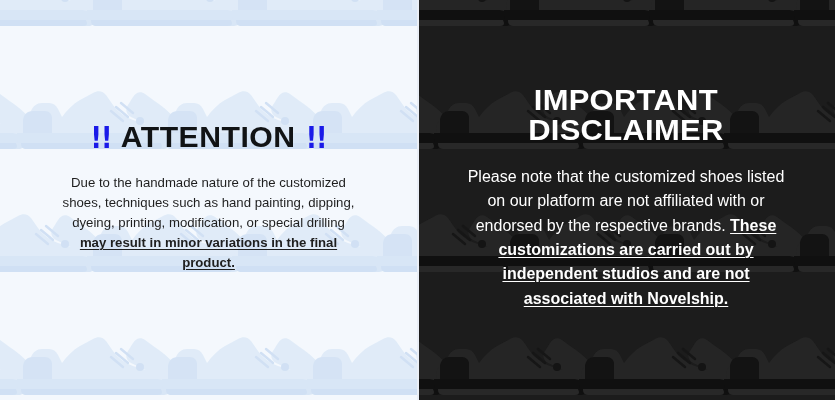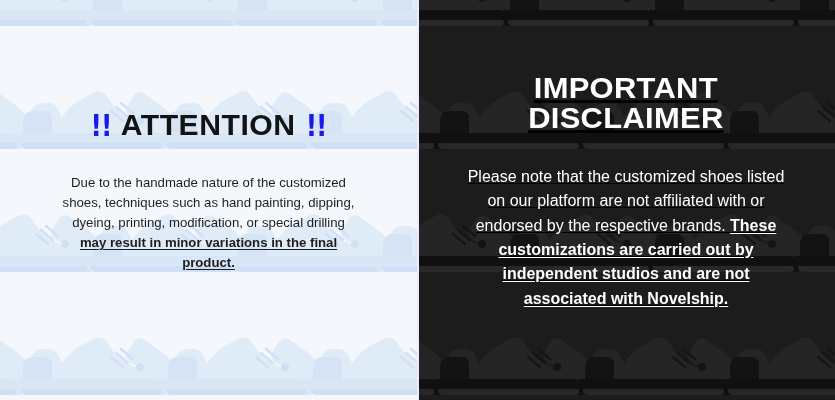--- a/index.html
+++ b/index.html
@@ -56,21 +56,21 @@
     z-index: 2;
     height: 100%;
     display: flex;
     flex-direction: column;
     justify-content: center;
     align-items: center;
     text-align: center;
     box-sizing: border-box;
   }
   .content-left  { padding: 0 34px; }
-  .content-right { padding: 0 30px; text-decoration: underline; }
+  .content-right { padding: 0 30px; }
 
   
   .heading-row {
     display: flex;
     align-items: center;
     justify-content: center;
     gap: 13px;
     margin-bottom: 17px;
   }
   .bangs {
@@ -99,21 +99,21 @@
     letter-spacing: 0.3px;
     margin-bottom: 16px;
     transform: scaleX(1.03);
   }
   .heading-disclaimer span { display: block; white-space: nowrap; }
 
   
   .body-copy {
     font-size: 13.2px;
     line-height: 1.52;
-    margin: 16px;
+    margin: 4px;
   }
   .body-left  { color: #1e1e1e; max-width: 300px; }
   .body-right { color: #ffffff; max-width: 318px; font-size: 16px; }
 
   .emph {
     font-weight: 700;
     text-decoration: underline;
     text-underline-offset: 2px;
     text-decoration-thickness: 1.4px;
   }

